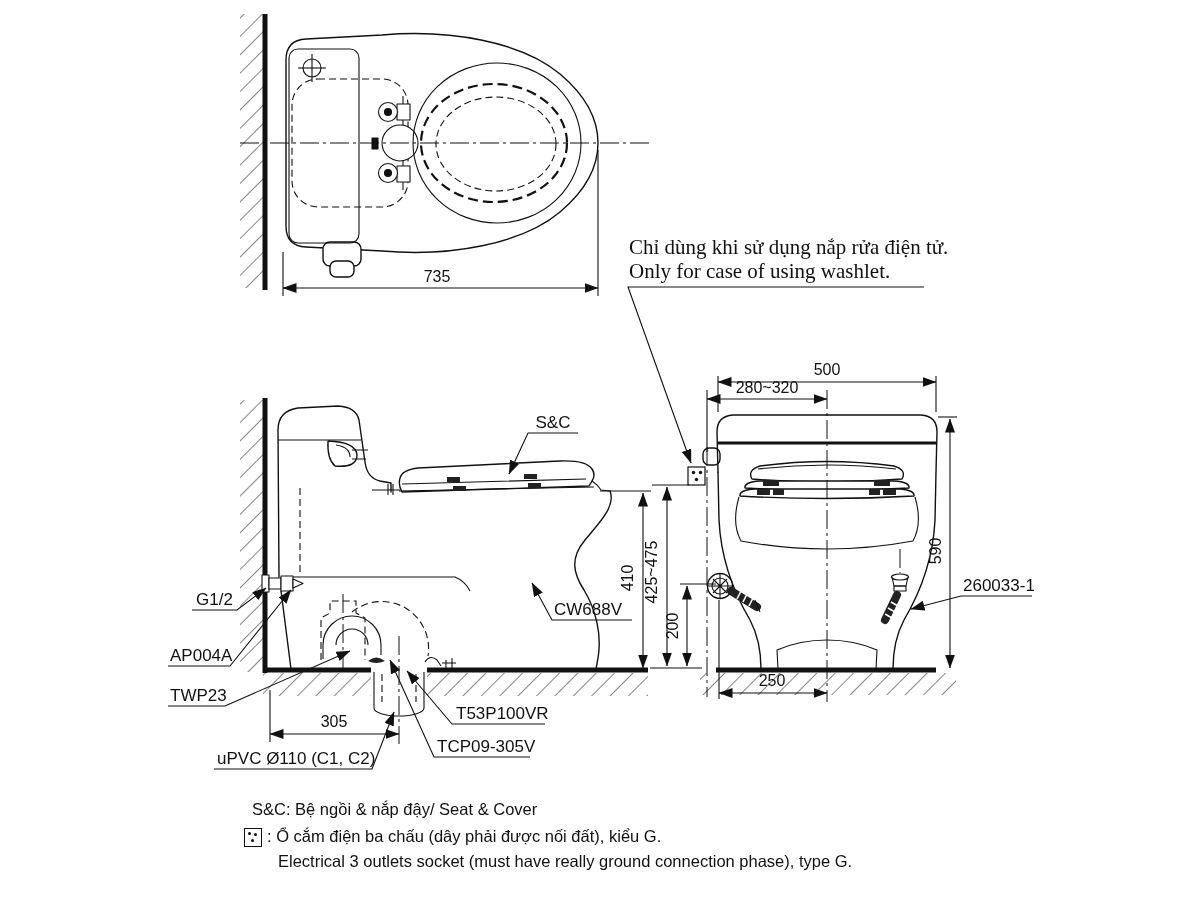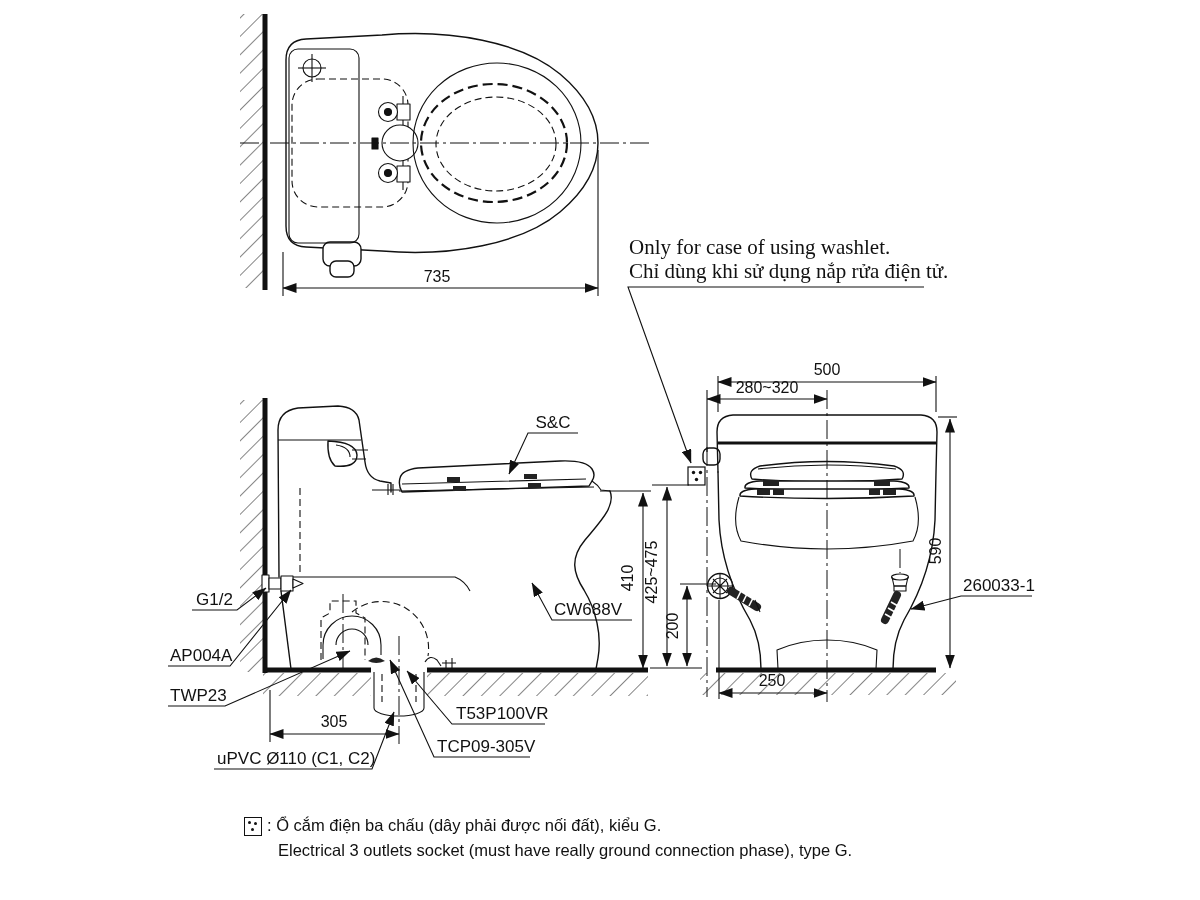--- a/index.html
+++ b/index.html
@@ -17,21 +17,21 @@
   .dim{fill:none;stroke:#111;stroke-width:1.1;}
   .fw {fill:#fff;stroke:#111;stroke-width:1.4;stroke-linejoin:round;}
   .blk{fill:#222;stroke:none;}
   text.d{font:16px "Liberation Sans",sans-serif;fill:#111;}
   text.l{font:17px "Liberation Sans",sans-serif;fill:#111;}
   
   .note{position:absolute;left:629px;top:235px;width:320px;
         font-family:"Liberation Serif",serif;font-size:21px;line-height:24px;color:#111;}
   .footer{position:absolute;left:252px;top:797px;width:760px;
           font-size:16.5px;line-height:25px;color:#111;}
-  .footer .row3{position:relative;margin-top:16px;padding-left:15px;}
+  .footer .row3{position:relative;margin-top:2px;padding-left:15px;}
   .sock-legend{position:absolute;left:-8px;top:4px;width:16px;height:17px;
                border:1.2px solid #111;background:#fff;}
   .sock-legend i{position:absolute;width:3px;height:3px;border-radius:50%;background:#111;}
   .row4{padding-left:26px;}
 </style>
 </head>
 <body>
 
 <div class="canvas">
 
@@ -277,25 +277,26 @@
     </g>
 
     <g>
       <path class="dim" d="M1032,596 L961,596 L911,609" marker-end="url(#ae)"></path>
       <text class="l" x="963" y="591">260033-1</text>
     </g>
   </g>
 </svg>
 
 <div class="note">
+  <div>Chỉ dùng khi sử dụng nắp rửa điện tử.</div>
   <div>Only for case of using washlet.</div>
-  <div>Chỉ dùng khi sử dụng nắp rửa điện tử.</div>
 </div>
 
 <div class="footer">
+  <div>S&amp;C: Bệ ngồi &amp; nắp đậy/ Seat &amp; Cover</div>
   <div class="row3">
     <span class="sock-legend">
       <i style="left:2.5px;top:3px;"></i>
           <i style="left:9px;top:4px;"></i>
           <i style="left:5.5px;top:9.5px;"></i>
     </span>
     <span>: Ổ cắm điện ba chấu (dây phải được nối đất), kiểu G.</span>
   </div>
   <div class="row4">Electrical 3 outlets socket (must have really ground connection phase), type G.</div>
 </div>

